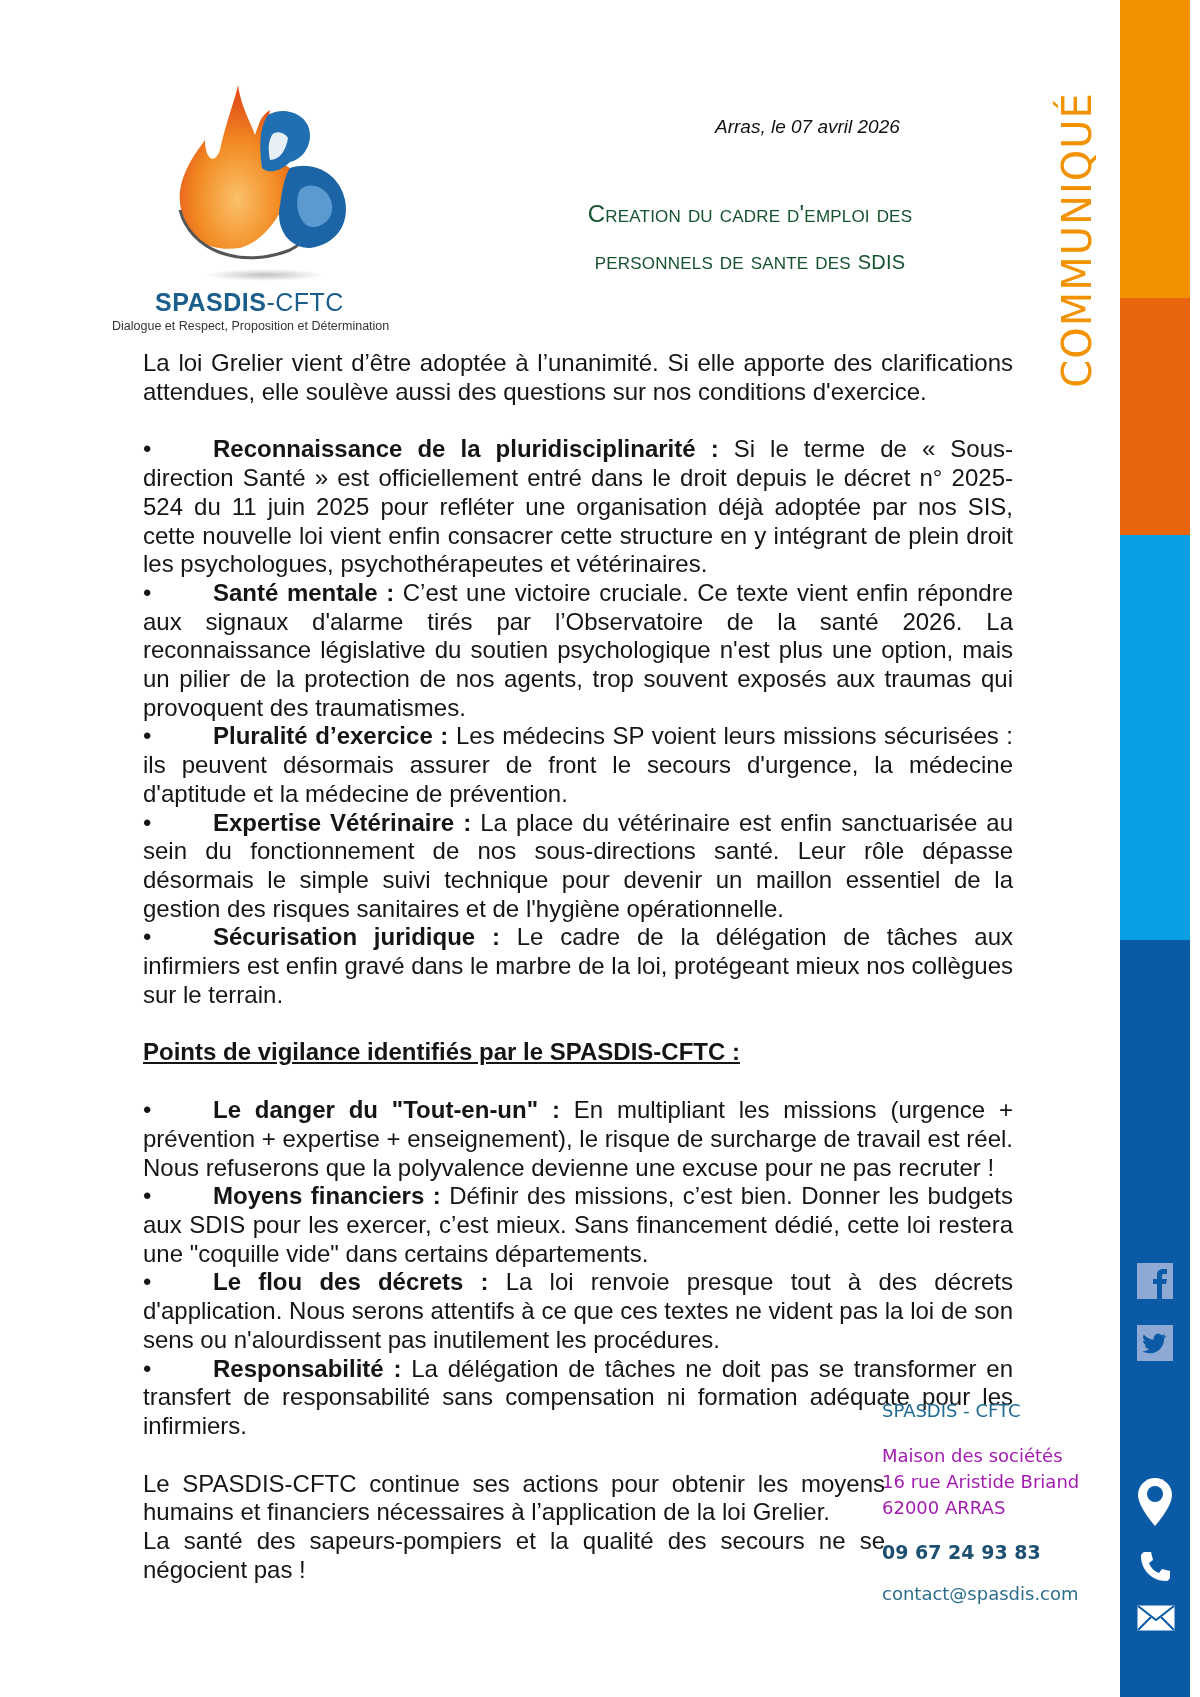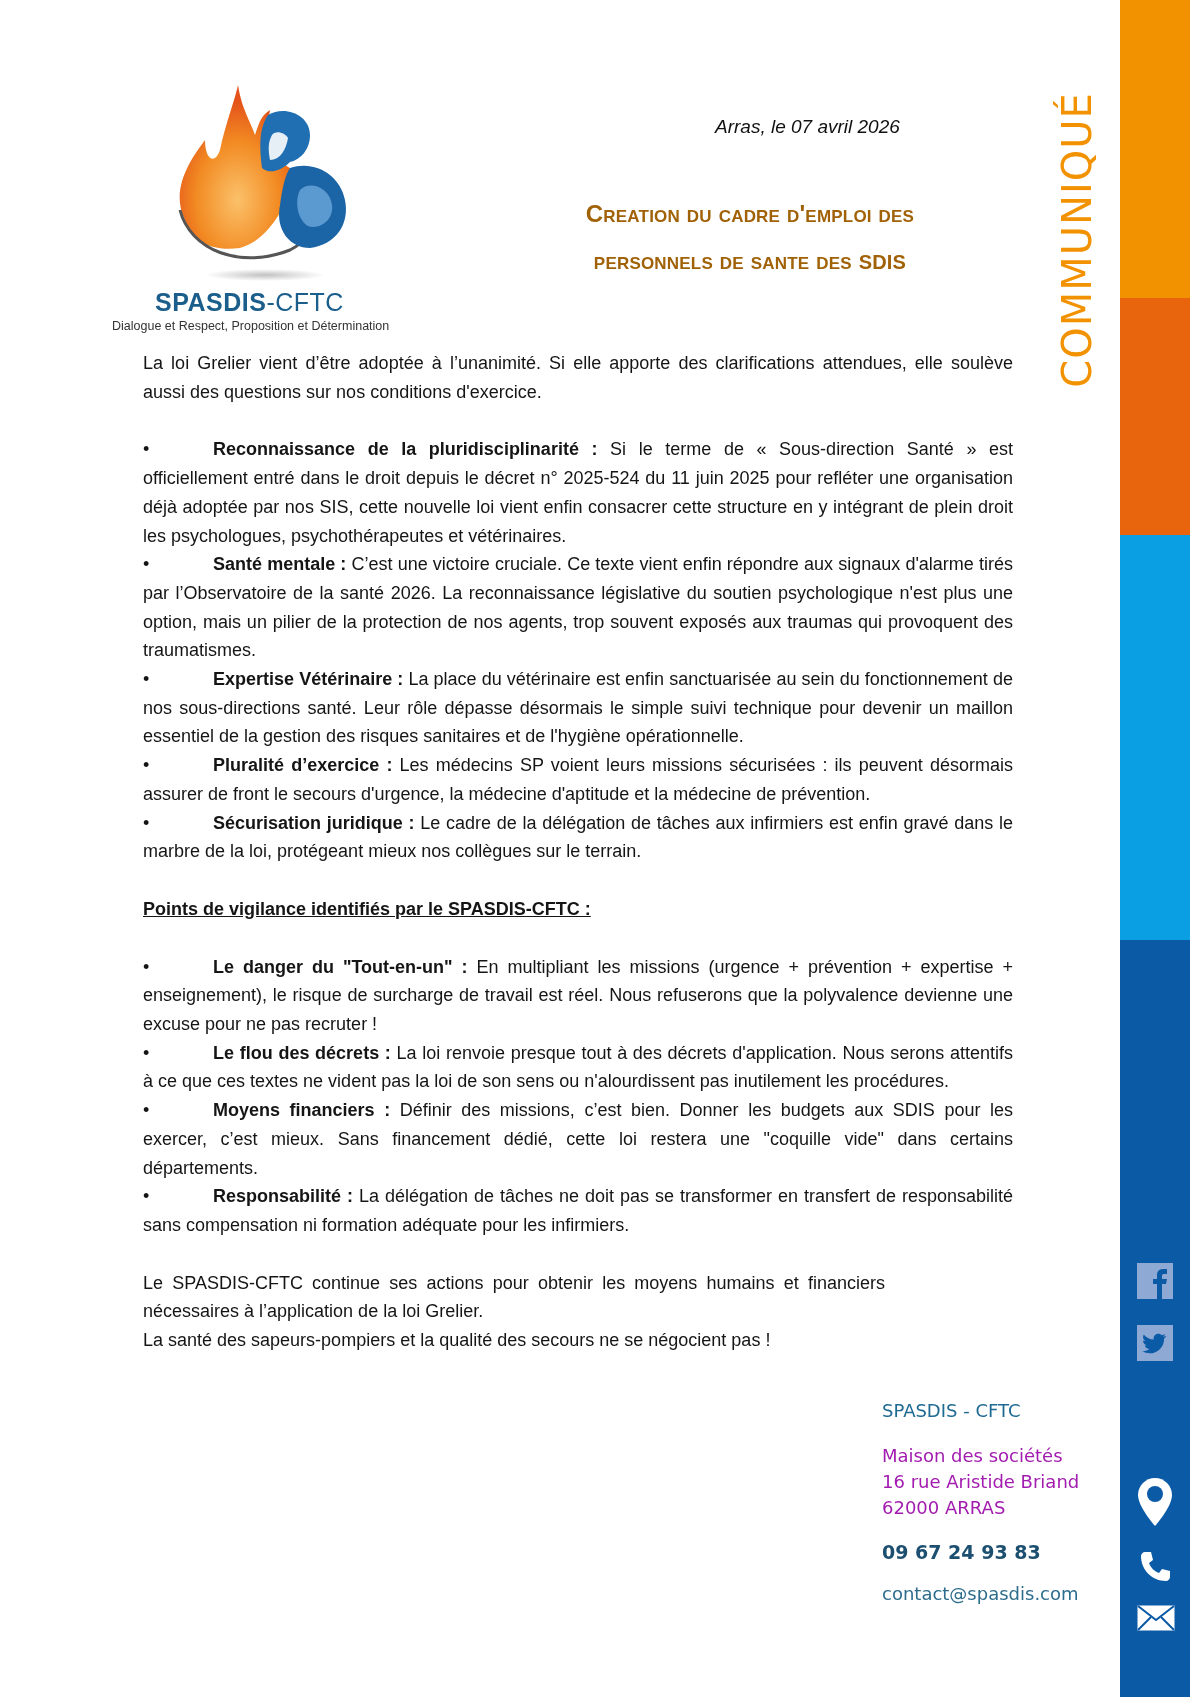--- a/index.html
+++ b/index.html
@@ -29,26 +29,26 @@
   .mail-icon { top: 1605px; width: 38px; height: 26px; }
 
   
   .logo { position: absolute; left: 150px; top: 80px; width: 230px; height: 210px; }
   .logo-name { position: absolute; left: 155px; top: 288px; font-size: 25px; color: #1B5E8C; font-weight: bold; letter-spacing: 0.5px; }
   .logo-name .light { font-weight: normal; }
   .logo-tag { position: absolute; left: 112px; top: 319px; font-size: 12.5px; color: #333; }
 
   .date { position: absolute; left: 715px; top: 116px; font-size: 19px; color: #111; font-style: italic; }
   .title { position: absolute; left: 520px; top: 190px; width: 460px; text-align: center;
-           font-weight: bold; font-size: 24px; line-height: 47px; color: #a16207;
+           font-weight: normal; font-size: 24px; line-height: 47px; color: #14532d;
            font-variant: small-caps; letter-spacing: 0.2px; }
   .title .big { font-size: 20px; }
 
   .body { position: absolute; left: 143px; top: 349px; width: 870px;
-          font-size: 18px; line-height: 28.7px; color: #151515; text-align: justify; }
+          font-size: 24px; line-height: 28.7px; color: #151515; text-align: justify; }
   .body p { margin: 0; }
   .gap { height: 29px; }
   .bullet { position: relative; }
   .bullet .dot { display: inline-block; width: 70px; }
   .bullet b { font-weight: bold; }
   .vig-heading { font-weight: bold; text-decoration: underline; }
   .closing { width: 742px; }
 
   .contact { position: absolute; left: 882px; top: 1400px; width: 233px; text-align: left;
              color: #2a6a8e; font-family: "DejaVu Sans", sans-serif; }
@@ -126,31 +126,31 @@
     <div>Creation du cadre d'emploi des</div>
     <div><span>personnels de sante des</span> <span class="big">SDIS</span></div>
   </div>
 
   <div class="body">
     <p>La loi Grelier vient d’être adoptée à l’unanimité. Si elle apporte des clarifications attendues, elle soulève aussi des questions sur nos conditions d'exercice.</p>
     <div class="gap"></div>
 
     <p class="bullet"><span class="dot">•</span><b>Reconnaissance de la pluridisciplinarité :</b><span> Si le terme de « Sous-direction Santé » est officiellement entré dans le droit depuis le décret n° 2025-524 du 11 juin 2025 pour refléter une organisation déjà adoptée par nos SIS, cette nouvelle loi vient enfin consacrer cette structure en y intégrant de plein droit les psychologues, psychothérapeutes et vétérinaires.</span></p>
     <p class="bullet"><span class="dot">•</span><b>Santé mentale :</b><span> C’est une victoire cruciale. Ce texte vient enfin répondre aux signaux d'alarme tirés par l’Observatoire de la santé 2026. La reconnaissance législative du soutien psychologique n'est plus une option, mais un pilier de la protection de nos agents, trop souvent exposés aux traumas qui provoquent des traumatismes.</span></p>
+    <p class="bullet"><span class="dot">•</span><b>Pluralité d’exercice :</b><span> Les médecins SP voient leurs missions sécurisées : ils peuvent désormais assurer de front le secours d'urgence, la médecine d'aptitude et la médecine de prévention.</span></p>
     <p class="bullet"><span class="dot">•</span><b>Expertise Vétérinaire :</b><span> La place du vétérinaire est enfin sanctuarisée au sein du fonctionnement de nos sous-directions santé. Leur rôle dépasse désormais le simple suivi technique pour devenir un maillon essentiel de la gestion des risques sanitaires et de l'hygiène opérationnelle.</span></p>
-    <p class="bullet"><span class="dot">•</span><b>Pluralité d’exercice :</b><span> Les médecins SP voient leurs missions sécurisées : ils peuvent désormais assurer de front le secours d'urgence, la médecine d'aptitude et la médecine de prévention.</span></p>
     <p class="bullet"><span class="dot">•</span><b>Sécurisation juridique :</b><span> Le cadre de la délégation de tâches aux infirmiers est enfin gravé dans le marbre de la loi, protégeant mieux nos collègues sur le terrain.</span></p>
     <div class="gap"></div>
 
     <p class="vig-heading">Points de vigilance identifiés par le SPASDIS-CFTC :</p>
     <div class="gap"></div>
 
     <p class="bullet"><span class="dot">•</span><b>Le danger du "Tout-en-un" :</b><span> En multipliant les missions (urgence + prévention + expertise + enseignement), le risque de surcharge de travail est réel. Nous refuserons que la polyvalence devienne une excuse pour ne pas recruter !</span></p>
+    <p class="bullet"><span class="dot">•</span><b>Moyens financiers :</b><span> Définir des missions, c’est bien. Donner les budgets aux SDIS pour les exercer, c’est mieux. Sans financement dédié, cette loi restera une "coquille vide" dans certains départements.</span></p>
     <p class="bullet"><span class="dot">•</span><b>Le flou des décrets :</b><span> La loi renvoie presque tout à des décrets d'application. Nous serons attentifs à ce que ces textes ne vident pas la loi de son sens ou n'alourdissent pas inutilement les procédures.</span></p>
-    <p class="bullet"><span class="dot">•</span><b>Moyens financiers :</b><span> Définir des missions, c’est bien. Donner les budgets aux SDIS pour les exercer, c’est mieux. Sans financement dédié, cette loi restera une "coquille vide" dans certains départements.</span></p>
     <p class="bullet"><span class="dot">•</span><b>Responsabilité :</b><span> La délégation de tâches ne doit pas se transformer en transfert de responsabilité sans compensation ni formation adéquate pour les infirmiers.</span></p>
     <div class="gap"></div>
 
     <p class="closing">Le SPASDIS-CFTC continue ses actions pour obtenir les moyens humains et financiers nécessaires à l’application de la loi Grelier.</p>
     <p class="closing">La santé des sapeurs-pompiers et la qualité des secours ne se négocient pas !</p>
   </div>
 
   <div class="contact">
     <div class="org">SPASDIS - CFTC</div>
     <div class="addr">

